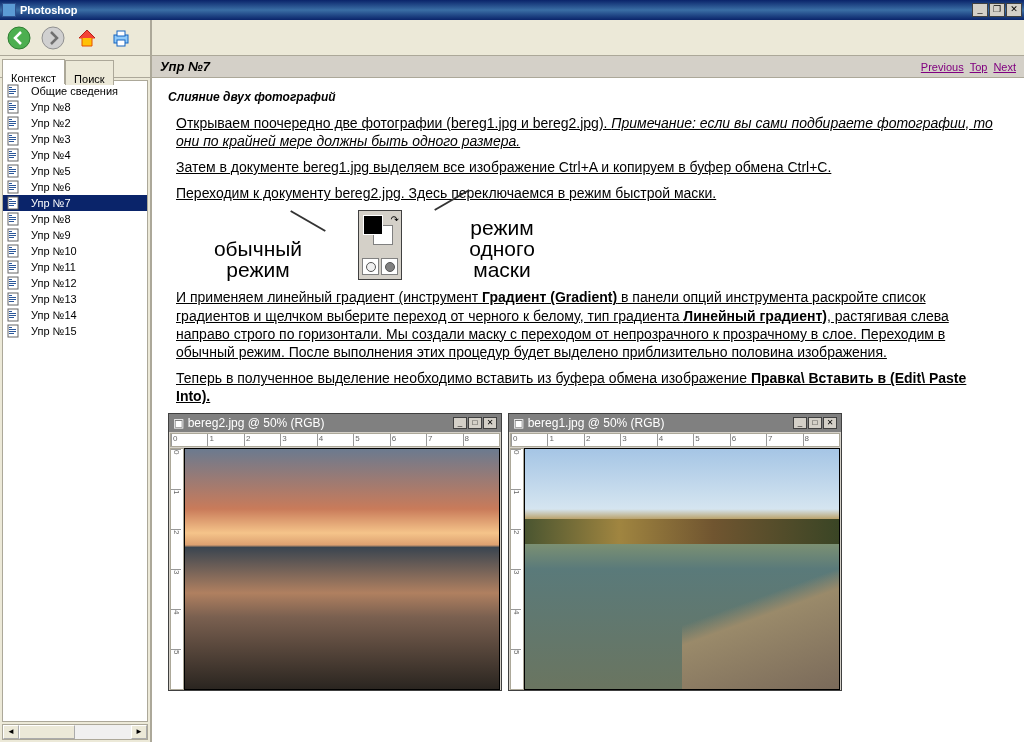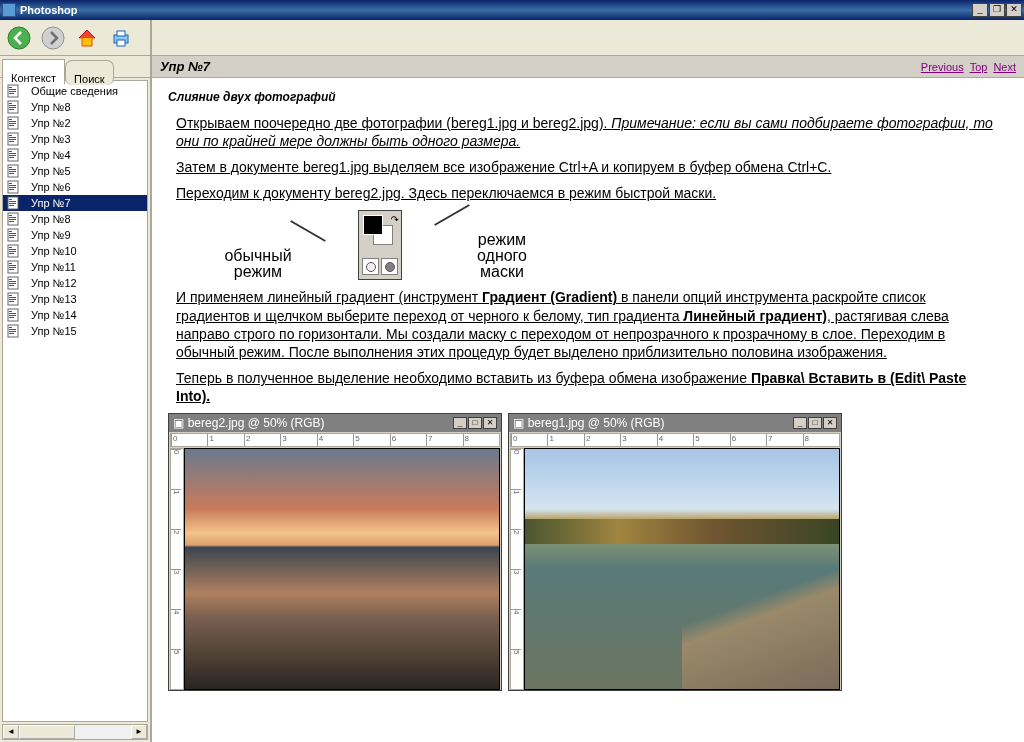--- a/index.html
+++ b/index.html
@@ -9,21 +9,21 @@
 .titlebar .title-text { font-weight: bold; flex: 1; font-size: 11px; }
 .win-btns { display: flex; gap: 1px; }
 .win-btn { width: 16px; height: 14px; background: #d4d0c8; border: 1px solid #404040; font-size: 9px; text-align: center; line-height: 10px; font-family: Marlett, Arial; cursor: default; color: #000; }
 .main { display: flex; height: 722px; }
 .sidebar { width: 152px; background: #ece9d8; border-right: 2px solid #aca899; display: flex; flex-direction: column; }
 .toolbar { height: 36px; display: flex; align-items: center; gap: 8px; padding: 4px 6px; border-bottom: 1px solid #aca899; }
 .tool-btn { width: 26px; height: 26px; display: flex; align-items: center; justify-content: center; }
 .tabs { display: flex; border-bottom: 1px solid #aca899; height: 22px; padding-top: 2px; padding-left: 2px; }
 .tab { padding: 12px 8px; border: 1px solid #aca899; border-bottom: none; background: #ece9d8; font-size: 11px; position: relative; }
 .tab.active { background: #fff; z-index: 1; top: 1px; }
-.tab.inactive { background: #ece9d8; top: 2px; height: 19px; border-radius: 7px; }
+.tab.inactive { background: #ece9d8; top: 2px; height: 19px; }
 .tree { flex: 1; background: #fff; border: 1px solid #aca899; margin: 2px; overflow: auto; padding: 2px 0; }
 .tree-item { padding: 1px 4px; display: flex; align-items: center; gap: 12px; white-space: nowrap; font-size: 11px; }
 .tree-item.selected { background: #0a246a; color: #fff; }
 .scrollbar-h { height: 16px; background: #ece9d8; border: 1px solid #aca899; margin: 0 2px 2px 2px; display: flex; }
 .sb-btn { width: 16px; height: 14px; background: #ece9d8; border: 1px outset #fff; font-size: 8px; text-align: center; line-height: 12px; }
 .sb-track { flex: 1; background: #f0f0f0; display: flex; }
 .sb-thumb { width: 50%; background: #ece9d8; border: 1px outset #fff; }
 .content { flex: 1; background: #fff; overflow: auto; position: relative; }
 .ctoolbar { height: 36px; background: #ece9d8; border-bottom: 1px solid #aca899; }
 .page-hdr { height: 22px; background: #d4d0c8; border-bottom: 1px solid #aca899; display: flex; align-items: center; padding: 0 8px; }
@@ -37,21 +37,21 @@
 .body-text b { font-weight: bold; }
 .palette-fig { margin: 6px 0 6px 30px; display: flex; align-items: flex-end; gap: 0; }
 .palette { width: 44px; height: 70px; background: #d4d0c8; border: 1px solid #404040; position: relative; margin: 0 40px; }
 .pal-fg { position: absolute; top: 4px; left: 4px; width: 20px; height: 20px; background: #000; border: 1px solid #fff; }
 .pal-bg { position: absolute; top: 14px; left: 14px; width: 20px; height: 20px; background: #fff; border: 1px solid #808080; }
 .pal-swap { position: absolute; top: 2px; right: 2px; font-size: 10px; color: #000; }
 .pal-row { position: absolute; bottom: 4px; left: 3px; display: flex; gap: 2px; }
 .pal-cell { width: 17px; height: 17px; border: 1px solid #808080; background: #fff; display: flex; align-items: center; justify-content: center; }
 .pal-cell .circ { width: 10px; height: 10px; border: 1px solid #555; border-radius: 50%; background: #f0f0f0; }
 .pal-cell.dark .circ { background: #808080; }
-.mode-label { font-size: 16px; font-family: Arial; text-align: center; line-height: 1; width: 120px; position: relative;}
+.mode-label { font-size: 21px; font-family: Arial; text-align: center; line-height: 1; width: 120px; position: relative;}
 .mode-line { position: absolute; border-top: 2px solid #333; width: 40px; top: -18px;}
 .photo-row { display: flex; gap: 6px; margin-top: 4px; }
 .photo-win { width: 334px; background: #d4d0c8; border: 1px solid #404040; }
 .photo-title { height: 18px; background: #808080; color: #fff; display: flex; align-items: center; padding: 0 4px; font-size: 12px; }
 .photo-title .pspace { flex: 1; }
 .photo-wbtns { display: flex; gap: 1px; }
 .photo-wbtn { width: 14px; height: 12px; background: #d4d0c8; border: 1px solid #404040; font-size: 8px; text-align: center; line-height: 10px; color: #000;}
 .photo-ruler-h { height: 14px; background: #fff; border: 1px solid #aca899; margin: 1px; position: relative; overflow: hidden; font-size: 8px; color: #666; display:flex; }
 .tick { flex:1; border-left: 1px solid #999; font-size: 8px; padding-left:1px; }
 .photo-body { display: flex; }

